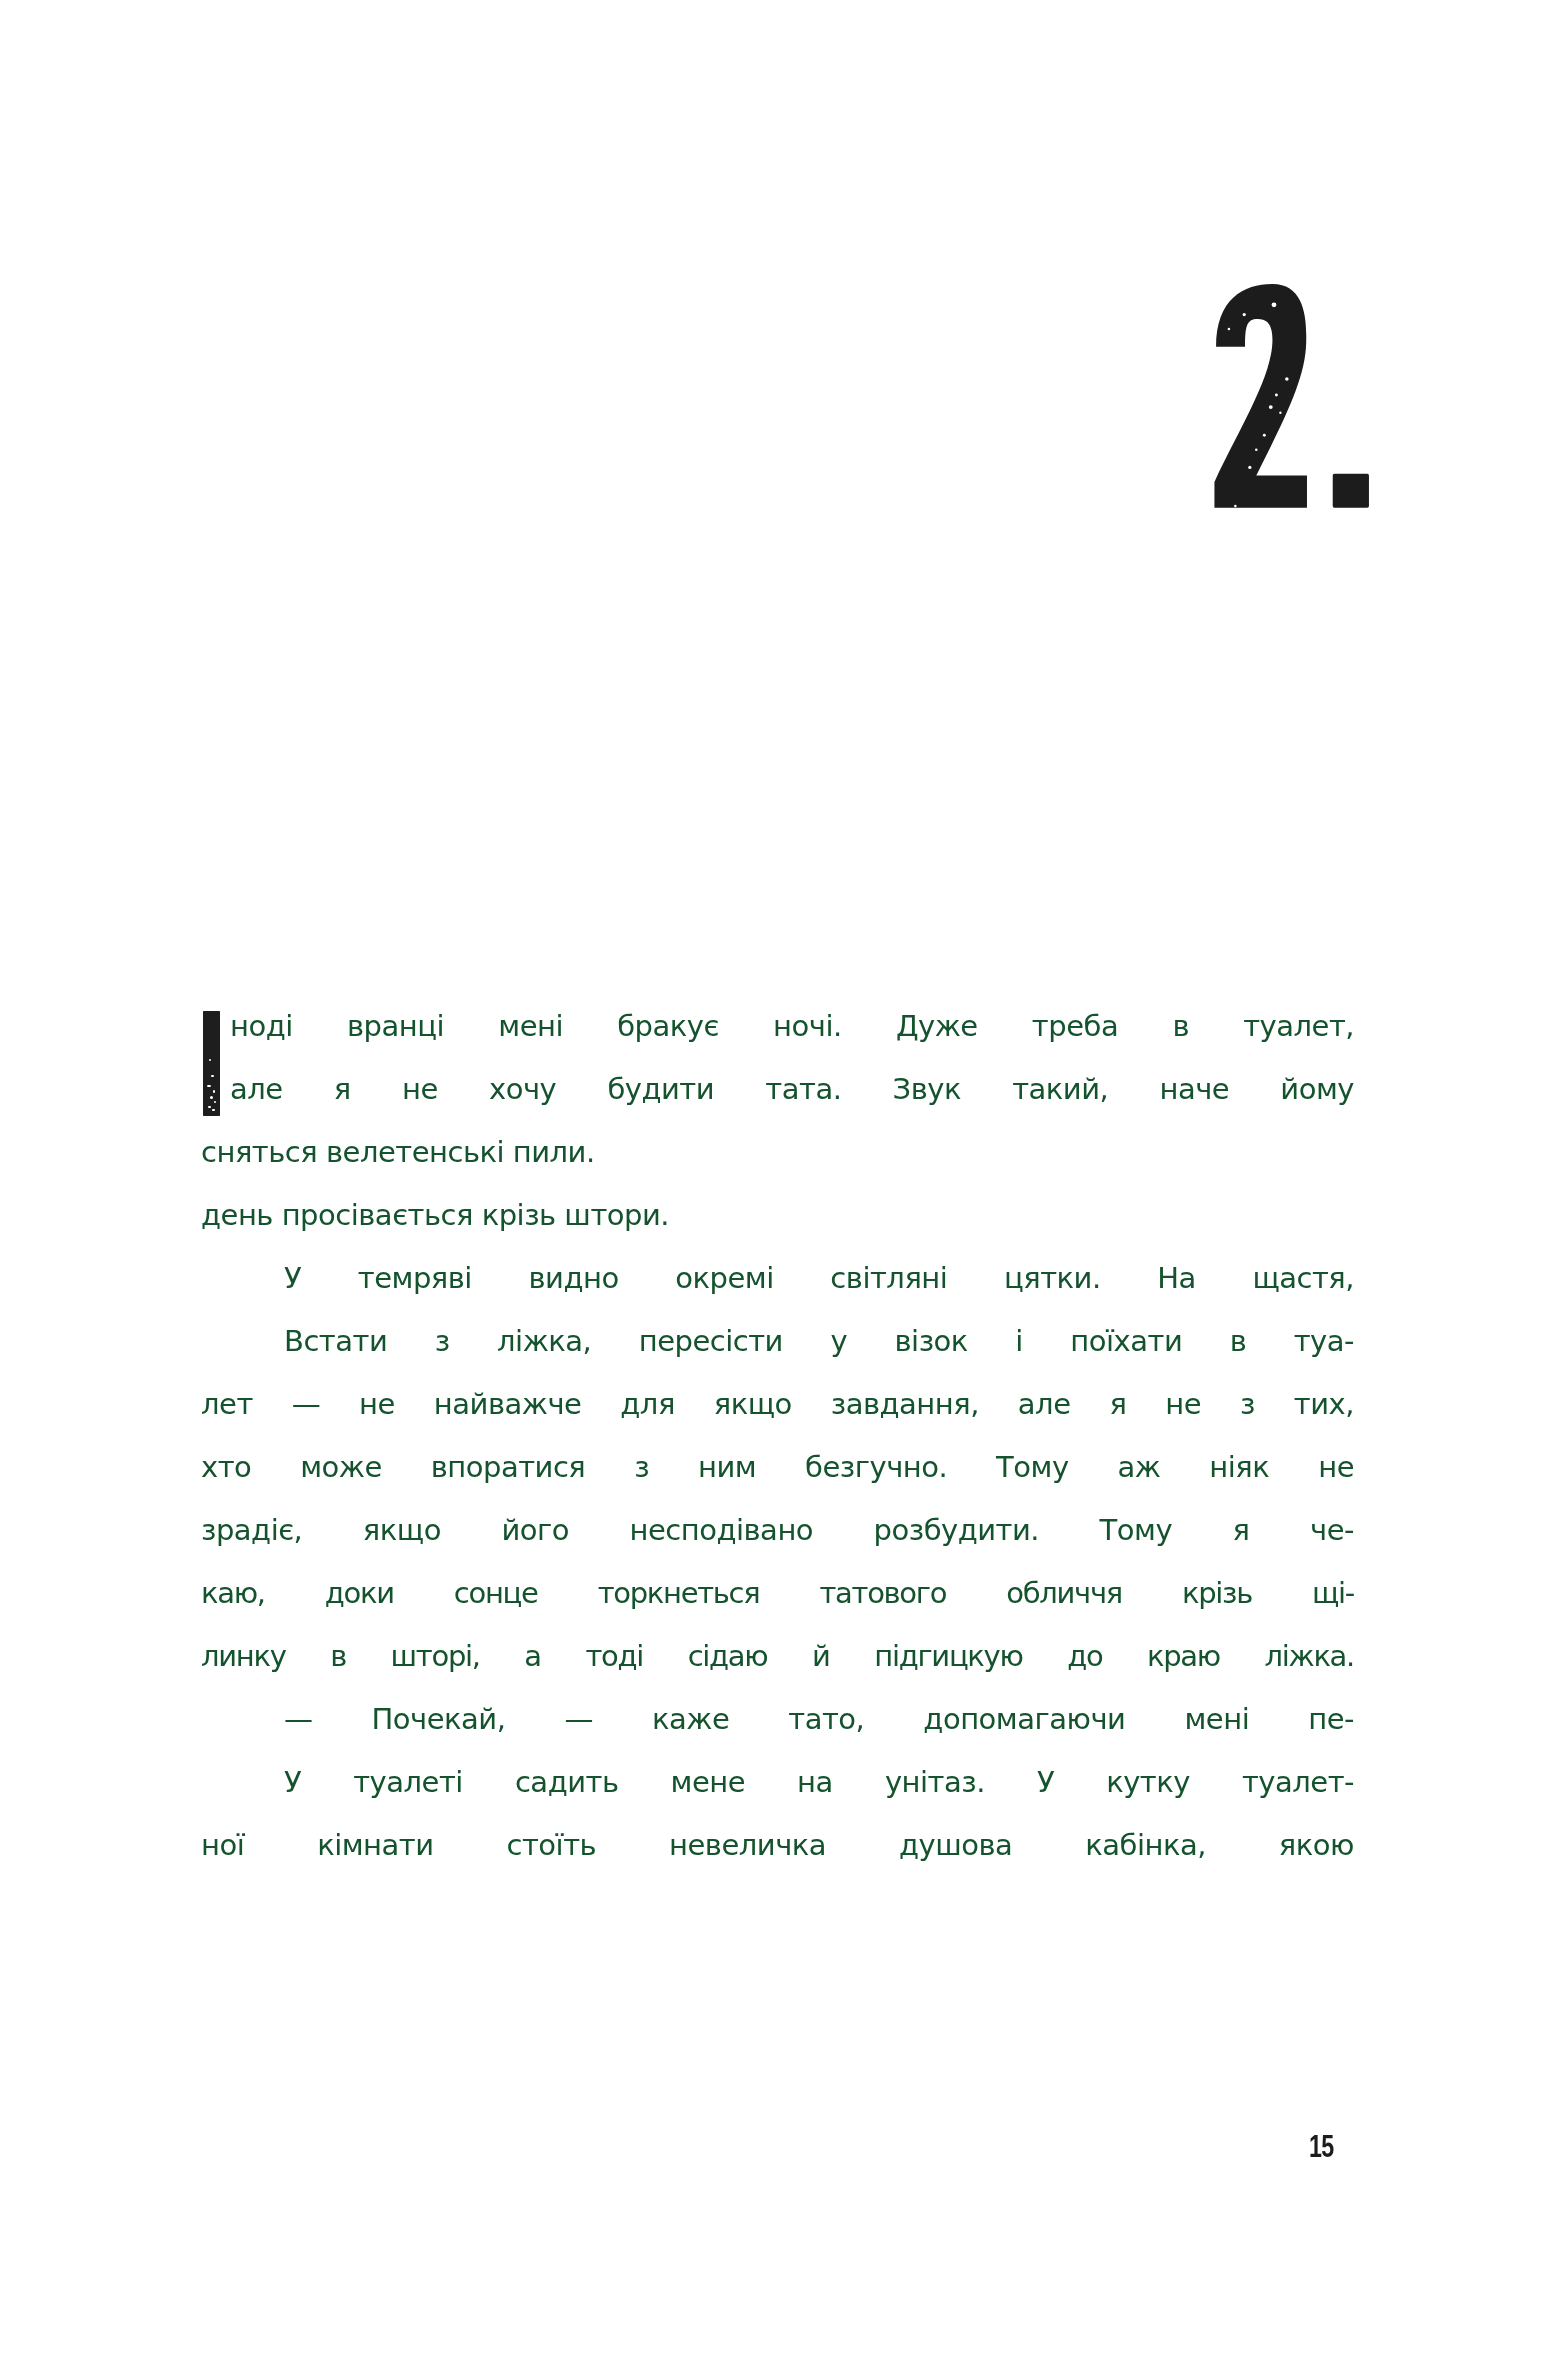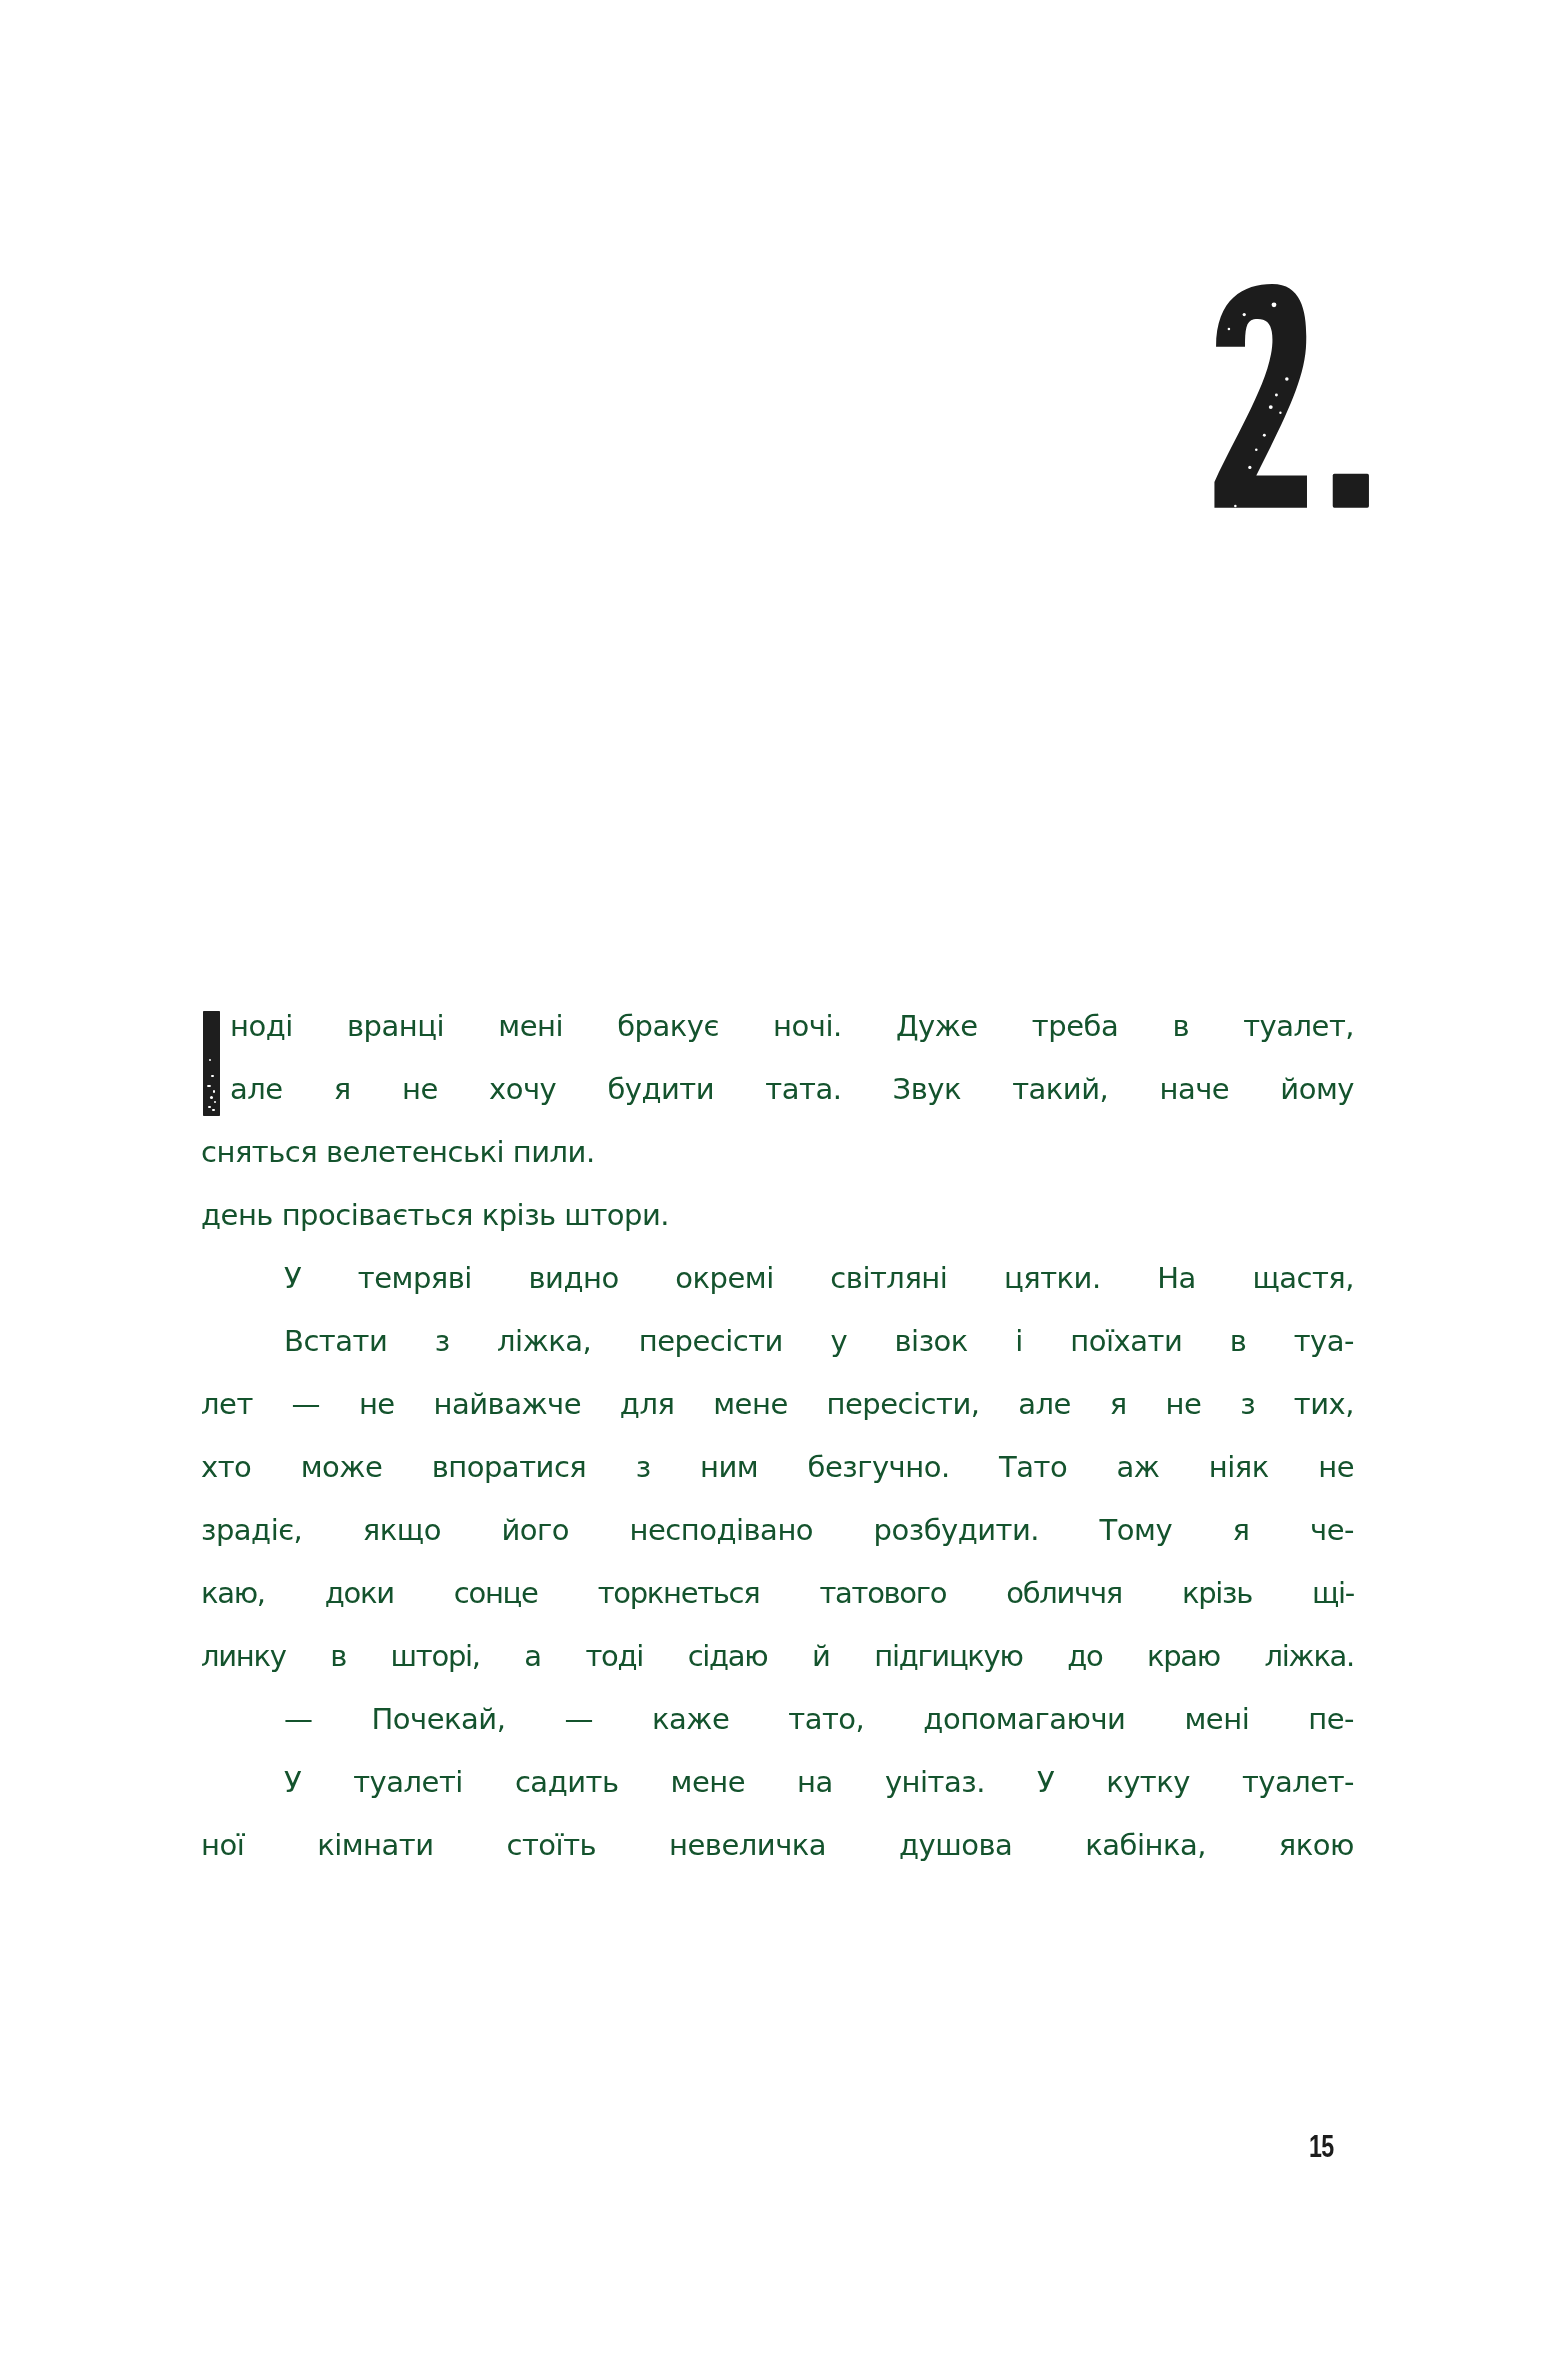--- a/index.html
+++ b/index.html
@@ -129,24 +129,24 @@
     <div class="line">
       <span>день просівається крізь штори.</span>
     </div>
     <div class="line justify indent">
       <span>У темряві видно окремі світляні цятки. На щастя,</span>
     </div>
     <div class="line justify indent">
       <span>Встати з ліжка, пересісти у візок і поїхати в туа-</span>
     </div>
     <div class="line justify">
-      <span>лет — не найважче для мене пересісти, але я не з тих,</span>
+      <span>лет — не найважче для якщо завдання, але я не з тих,</span>
     </div>
     <div class="line justify">
-      <span>хто може впоратися з ним безгучно. Тато аж ніяк не</span>
+      <span>хто може впоратися з ним безгучно. Тому аж ніяк не</span>
     </div>
     <div class="line justify">
       <span>зрадіє, якщо його несподівано розбудити. Тому я че-</span>
     </div>
     <div class="line justify" style="letter-spacing:-1.3px;">
       <span>каю, доки сонце торкнеться татового обличчя крізь щі-</span>
     </div>
     <div class="line justify" style="letter-spacing:-1.3px;">
       <span>линку в шторі, а тоді сідаю й підгицкую до краю ліжка.</span>
     </div>

